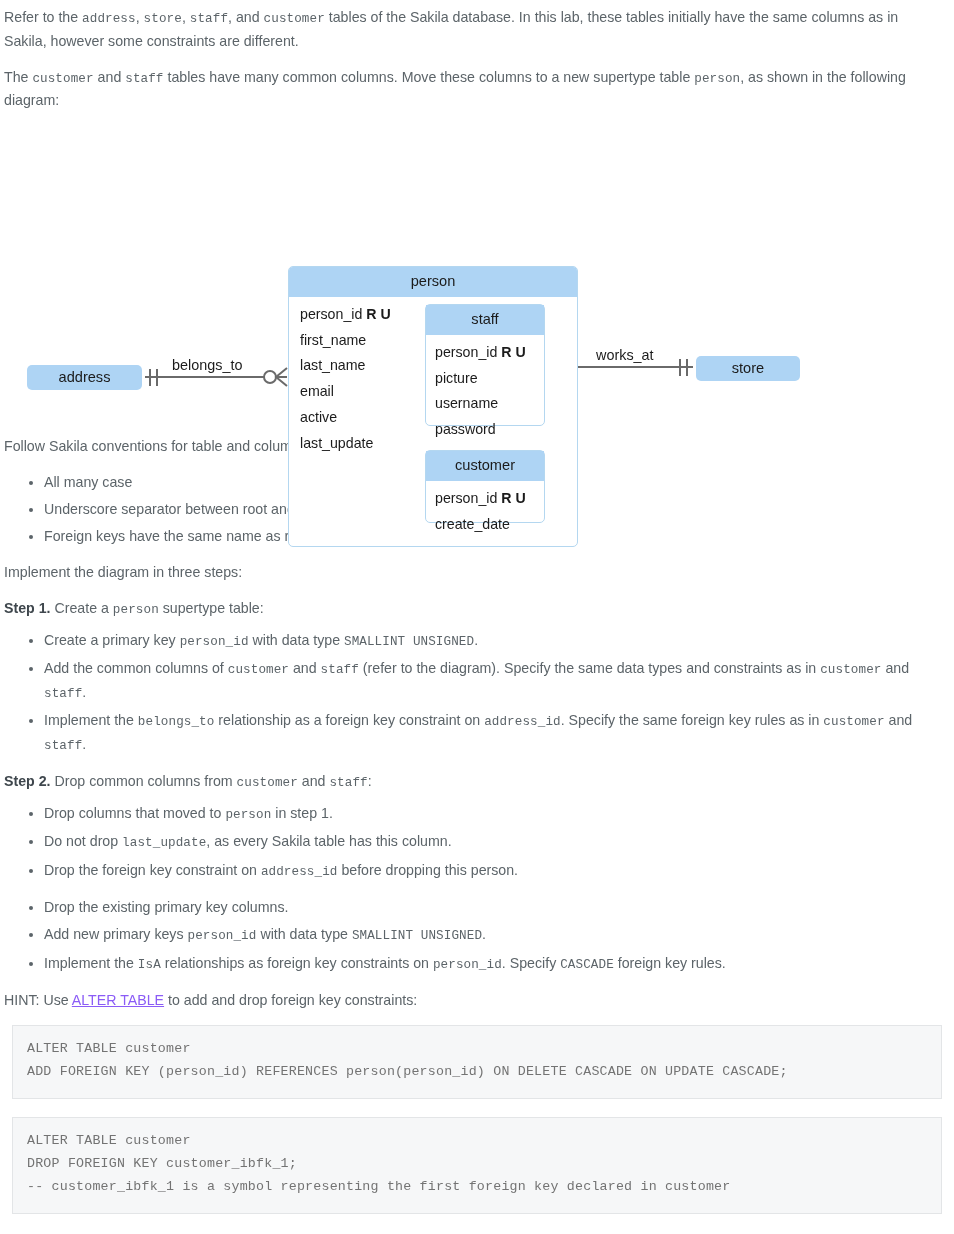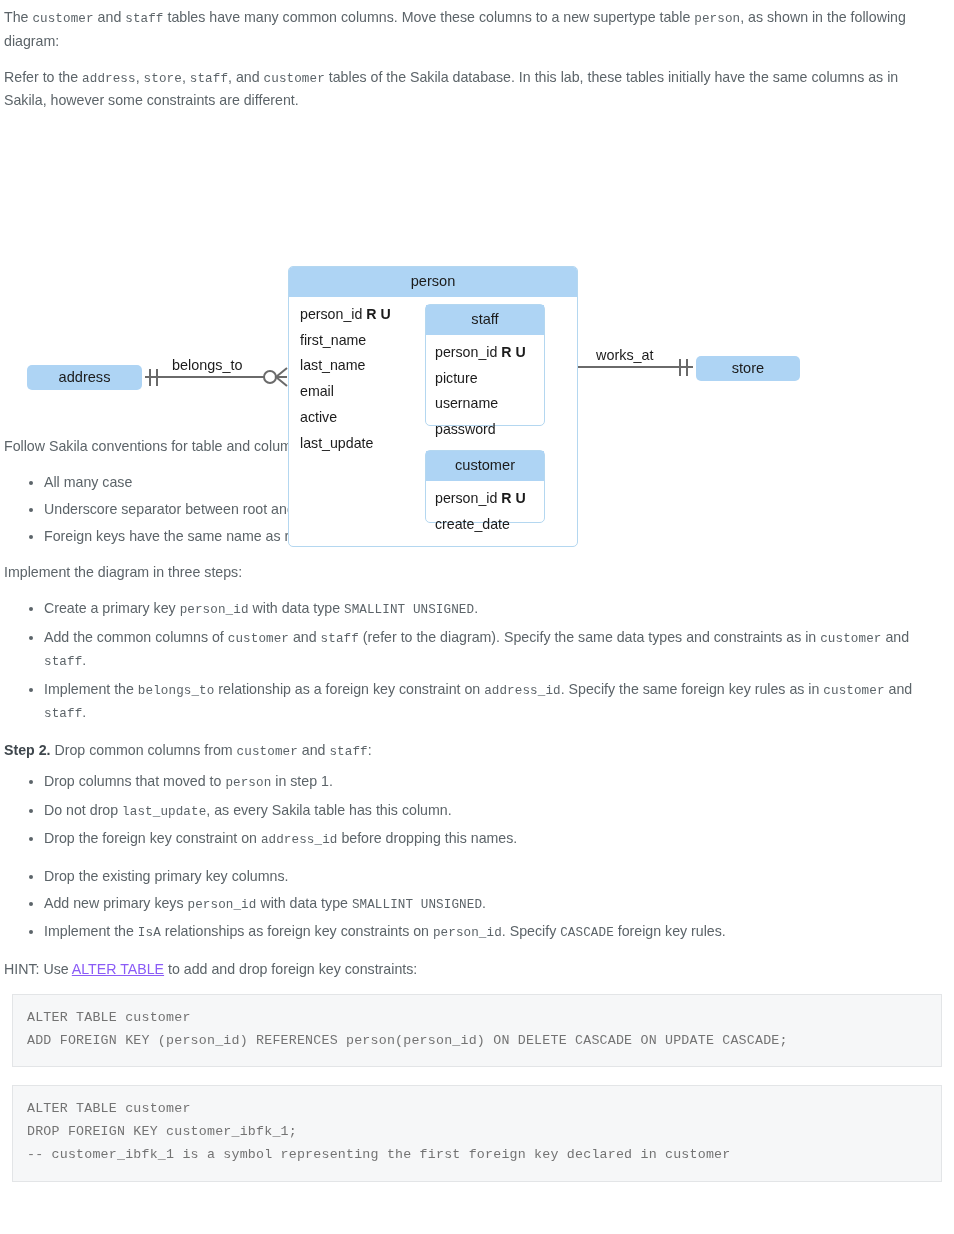--- a/index.html
+++ b/index.html
@@ -131,23 +131,23 @@
     white-space: nowrap;
   }
   #lbl-belongs { left: 168px; top: 229px; }
   #lbl-works   { left: 592px; top: 219px; }
 </style>
 </head>
 <body>
 
 <div class="page">
 
+  <p class="para"><span>Refer to the </span><code class="mono">address</code><span>, </span><code class="mono">store</code><span>, </span><code class="mono">staff</code><span>, and </span><code class="mono">customer</code><span> tables of the Sakila database. In this lab, these tables initially have the same columns as in Sakila, however some constraints are different.</span></p>
+
   <p class="para"><span>The </span><code class="mono">customer</code><span> and </span><code class="mono">staff</code><span> tables have many common columns. Move these columns to a new supertype table </span><code class="mono">person</code><span>, as shown in the following diagram:</span></p>
-
-  <p class="para"><span>Refer to the </span><code class="mono">address</code><span>, </span><code class="mono">store</code><span>, </span><code class="mono">staff</code><span>, and </span><code class="mono">customer</code><span> tables of the Sakila database. In this lab, these tables initially have the same columns as in Sakila, however some constraints are different.</span></p>
 
   <div class="diagram">
 
     <svg width="954" height="300">
 
       <line x1="141" y1="252" x2="266" y2="252" stroke="#6a6a6a" stroke-width="2"></line>
       <line x1="146" y1="244" x2="146" y2="261" stroke="#6a6a6a" stroke-width="2"></line>
       <line x1="153" y1="244" x2="153" y2="261" stroke="#6a6a6a" stroke-width="2"></line>
       <circle cx="266" cy="252" r="6" fill="#ffffff" stroke="#6a6a6a" stroke-width="2"></circle>
       <path d="M 283 243 L 272 252 L 283 261 M 272 252 L 283 252" fill="none" stroke="#6a6a6a" stroke-width="2"></path>
@@ -204,31 +204,32 @@
 
   <p class="para">Follow Sakila conventions for table and column names:</p>
   <ul class="bullets">
     <li>All many case</li>
     <li>Underscore separator between root and suffix</li>
     <li>Foreign keys have the same name as referenced primary key</li>
   </ul>
 
   <p class="para">Implement the diagram in three steps:</p>
 
+  <p class="step-head"><b>Step 1.</b><span> Create a </span><code class="mono">person</code><span> supertype table:</span></p>
   <ul class="bullets">
     <li><span>Create a primary key </span><code class="mono">person_id</code><span> with data type </span><code class="mono">SMALLINT UNSIGNED</code><span>.</span></li>
     <li><span>Add the common columns of </span><code class="mono">customer</code><span> and </span><code class="mono">staff</code><span> (refer to the diagram). Specify the same data types and constraints as in </span><code class="mono">customer</code><span> and </span><code class="mono">staff</code><span>.</span></li>
     <li><span>Implement the </span><code class="mono">belongs_to</code><span> relationship as a foreign key constraint on </span><code class="mono">address_id</code><span>. Specify the same foreign key rules as in </span><code class="mono">customer</code><span> and </span><code class="mono">staff</code><span>.</span></li>
   </ul>
 
   <p class="step-head"><b>Step 2.</b><span> Drop common columns from </span><code class="mono">customer</code><span> and </span><code class="mono">staff</code><span>:</span></p>
   <ul class="bullets">
     <li><span>Drop columns that moved to </span><code class="mono">person</code><span> in step 1.</span></li>
     <li><span>Do not drop </span><code class="mono">last_update</code><span>, as every Sakila table has this column.</span></li>
-    <li><span>Drop the foreign key constraint on </span><code class="mono">address_id</code><span> before dropping this names.</span></li>
+    <li><span>Drop the foreign key constraint on </span><code class="mono">address_id</code><span> before dropping this person.</span></li>
   </ul>
 
   <ul class="bullets">
     <li>Drop the existing primary key columns.</li>
     <li><span>Add new primary keys </span><code class="mono">person_id</code><span> with data type </span><code class="mono">SMALLINT UNSIGNED</code><span>.</span></li>
     <li><span>Implement the </span><code class="mono">IsA</code><span> relationships as foreign key constraints on </span><code class="mono">person_id</code><span>. Specify </span><code class="mono">CASCADE</code><span> foreign key rules.</span></li>
   </ul>
 
   <p class="para"><span>HINT: Use </span><a class="link" href="#">ALTER TABLE</a><span> to add and drop foreign key constraints:</span></p>
 

